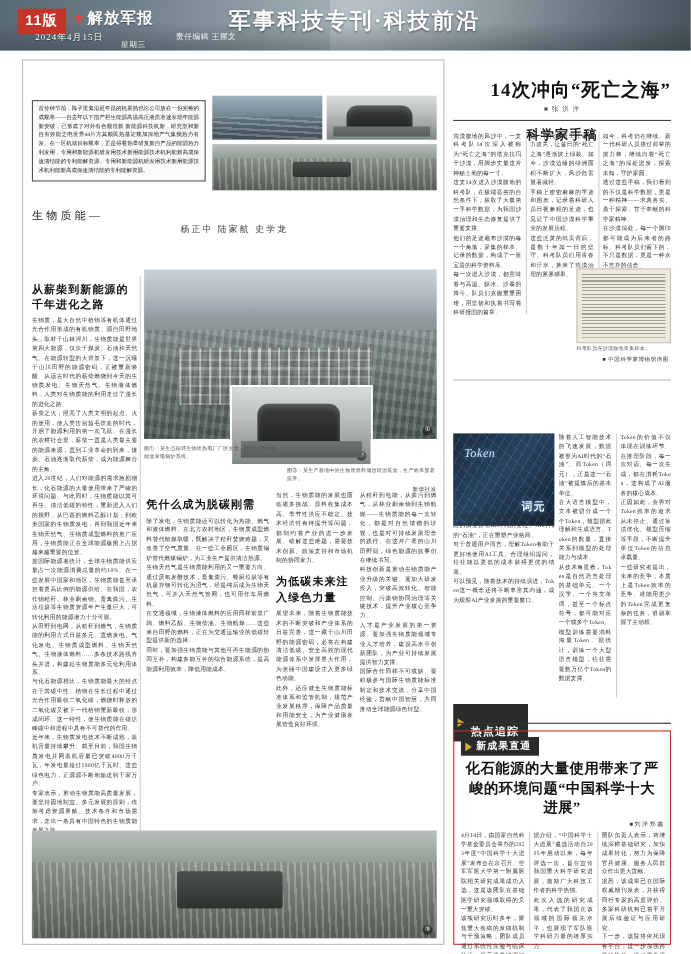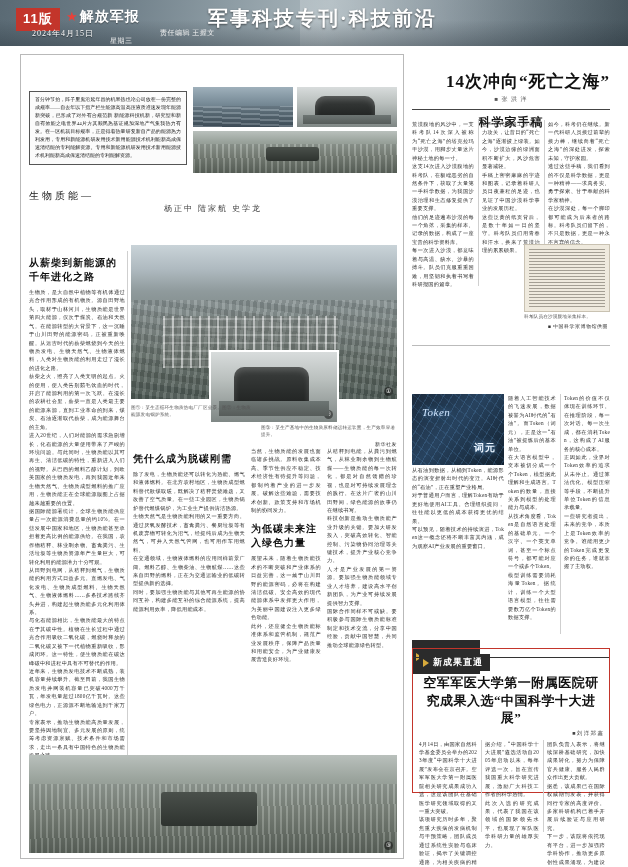--- a/index.html
+++ b/index.html
@@ -556,21 +556,21 @@
 
       <div class="photo ph-doc" style="position:absolute; left:112px; top:190px; width:84px; height:66px;"></div>
       <div style="position:absolute; left:112px; top:258px; width:84px;">
         <div class="caption">科考队员在沙漠腹地采集样本。</div>
         <div class="credit">■ 中国科学家博物馆供图</div>
       </div>
 
       <div style="position:absolute; left:0; top:286px; width:198px;" class="rrule thin"></div>
 
 
-      <div class="photo ph-token" style="position:absolute; left:0px; top:340px; width:92px; height:71px;">
+      <div class="photo ph-token" style="position:absolute; left:0px; top:340px; width:92px; height:84px;">
         <div class="token-word">Token</div>
         <div class="token-cn">词元</div>
       </div>
 
       <div style="position:absolute; left:96px; top:340px; width:48px; height:240px;">
         <div class="tx">随着人工智能技术的飞速发展，数据被誉为AI时代的“石油”。而Token（词元），正是这一“石油”被提炼后的基本单位。</div>
         <div class="tx">在大语言模型中，文本被切分成一个个Token，模型据此理解和生成语言。Token的数量，直接关系到模型的处理能力与成本。</div>
         <div class="tx">从技术角度看，Token是自然语言处理的基础单元。一个汉字、一个英文单词，甚至一个标点符号，都可能对应一个或多个Token。</div>
         <div class="tx">模型训练需要消耗海量Token。据统计，训练一个大型语言模型，往往需要数万亿个Token的数据支撑。</div>
       </div>
@@ -584,25 +584,25 @@
         <div class="tx">从石油到数据，从桶到Token，能源形态的演变折射出时代的变迁。AI时代的“石油”，正在重塑产业格局。</div>
         <div class="tx">对于普通用户而言，理解Token有助于更好地使用AI工具。合理组织提问，往往能以更低的成本获得更优的结果。</div>
         <div class="tx">可以预见，随着技术的持续演进，Token这一概念还将不断丰富其内涵，成为观察AI产业发展的重要窗口。</div>
       </div>
 
       <div class="box-head" style="position:absolute; left:0; top:586px; width:198px;">
         <div class="ribbon">热点追踪</div>
         <div class="sec-rule" style="top:17px;"></div>
       </div>
 
-      <div class="redbox" style="position:absolute; left:0; top:594px; width:198px; height:145px;">
+      <div class="redbox" style="position:absolute; left:0; top:610px; width:198px; height:195px;">
         <div class="box-head" style="height:16px;">
           <div class="ribbon" style="font-size:9px; padding:2px 7px 2px 14px;">新成果直通</div>
         </div>
-        <div class="redbox-title">空军军医大学第一附属医院研究成果入选“中国科学十大进展”</div>
+        <div class="redbox-title">化石能源的大量使用带来了严峻的环境问题“中国科学十大进展”</div>
         <div class="redbox-byline">■ 刘 洋    郑 鑫</div>
         <div style="position:relative; height:92px;">
           <div style="position:absolute; left:0; top:0; width:58px; height:92px;">
             <div class="tx">4月14日，由国家自然科学基金委员会举办的2023年度“中国科学十大进展”发布会在京召开。空军军医大学第一附属医院相关研究成果成功入选，这是该团队在基础医学研究领域取得的又一重大突破。</div>
             <div class="tx">该项研究历时多年，聚焦重大疾病的发病机制与干预策略，团队成员通过系统性实验与临床验证，揭示了关键调控通路，为相关疾病的精准诊疗提供了全新思路。</div>
           </div>
           <div class="vrule" style="left:62px; top:0; height:92px;"></div>
           <div style="position:absolute; left:66px; top:0; width:54px; height:92px;">
             <div class="tx">据介绍，“中国科学十大进展”遴选活动自2005年启动以来，每年评选一次，旨在宣传我国重大科学研究进展，激励广大科技工作者的科学热情。</div>
             <div class="tx">此次入选的研究成果，代表了我国在该领域的国际领先水平，也展现了军队医学科研力量的雄厚实力。</div>

